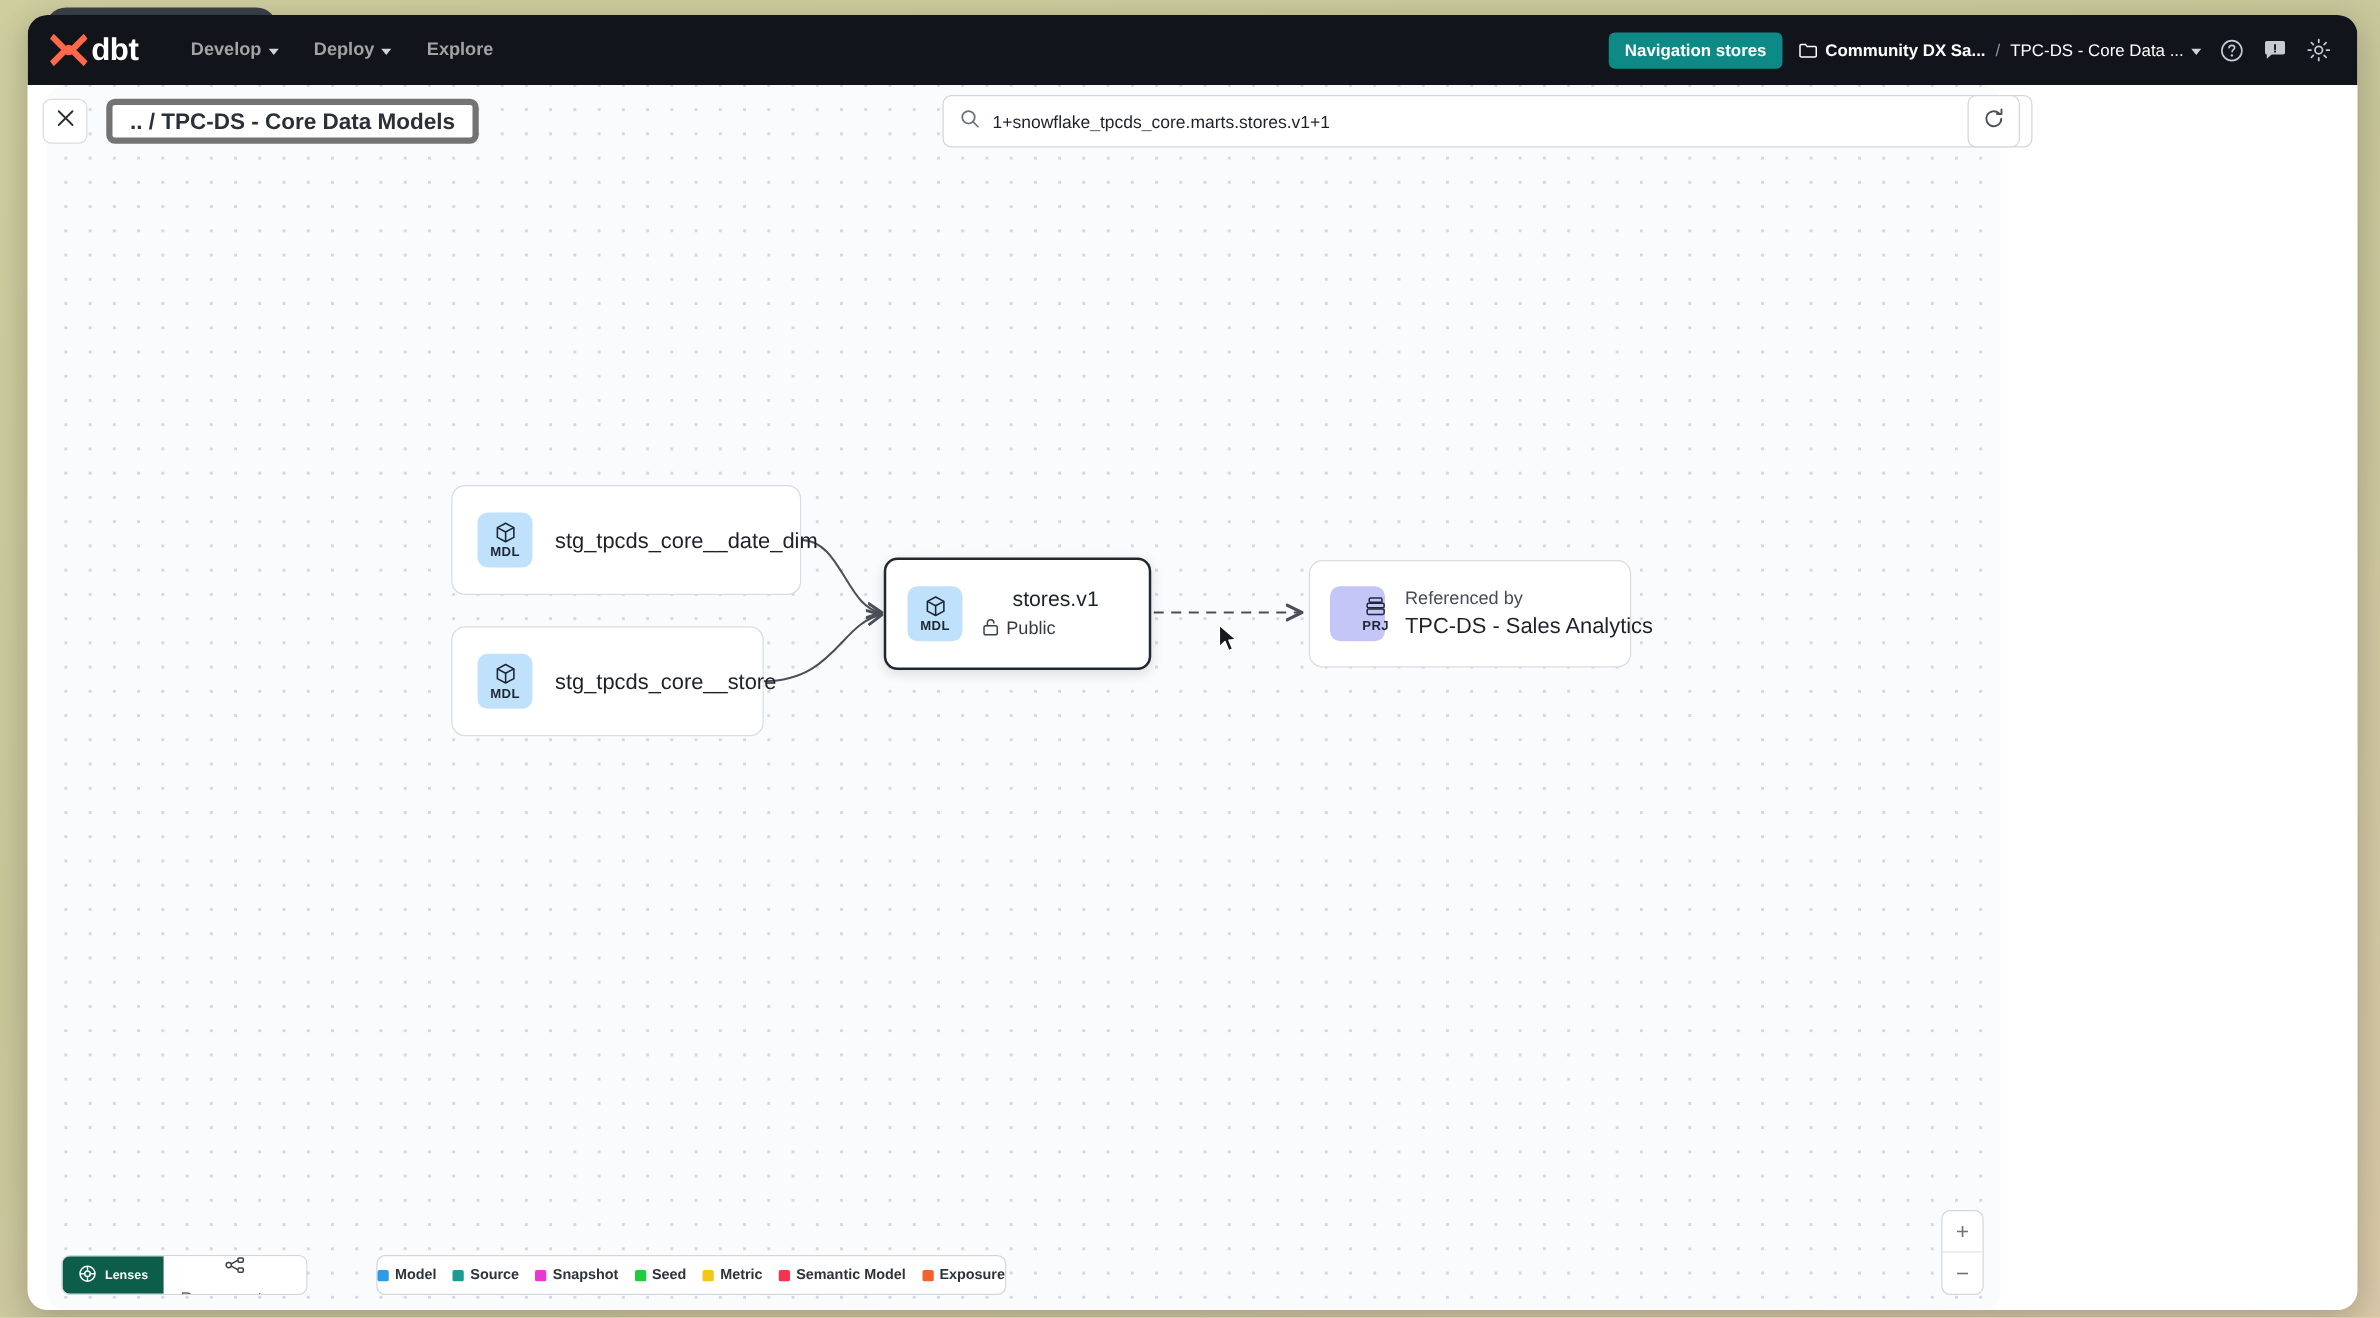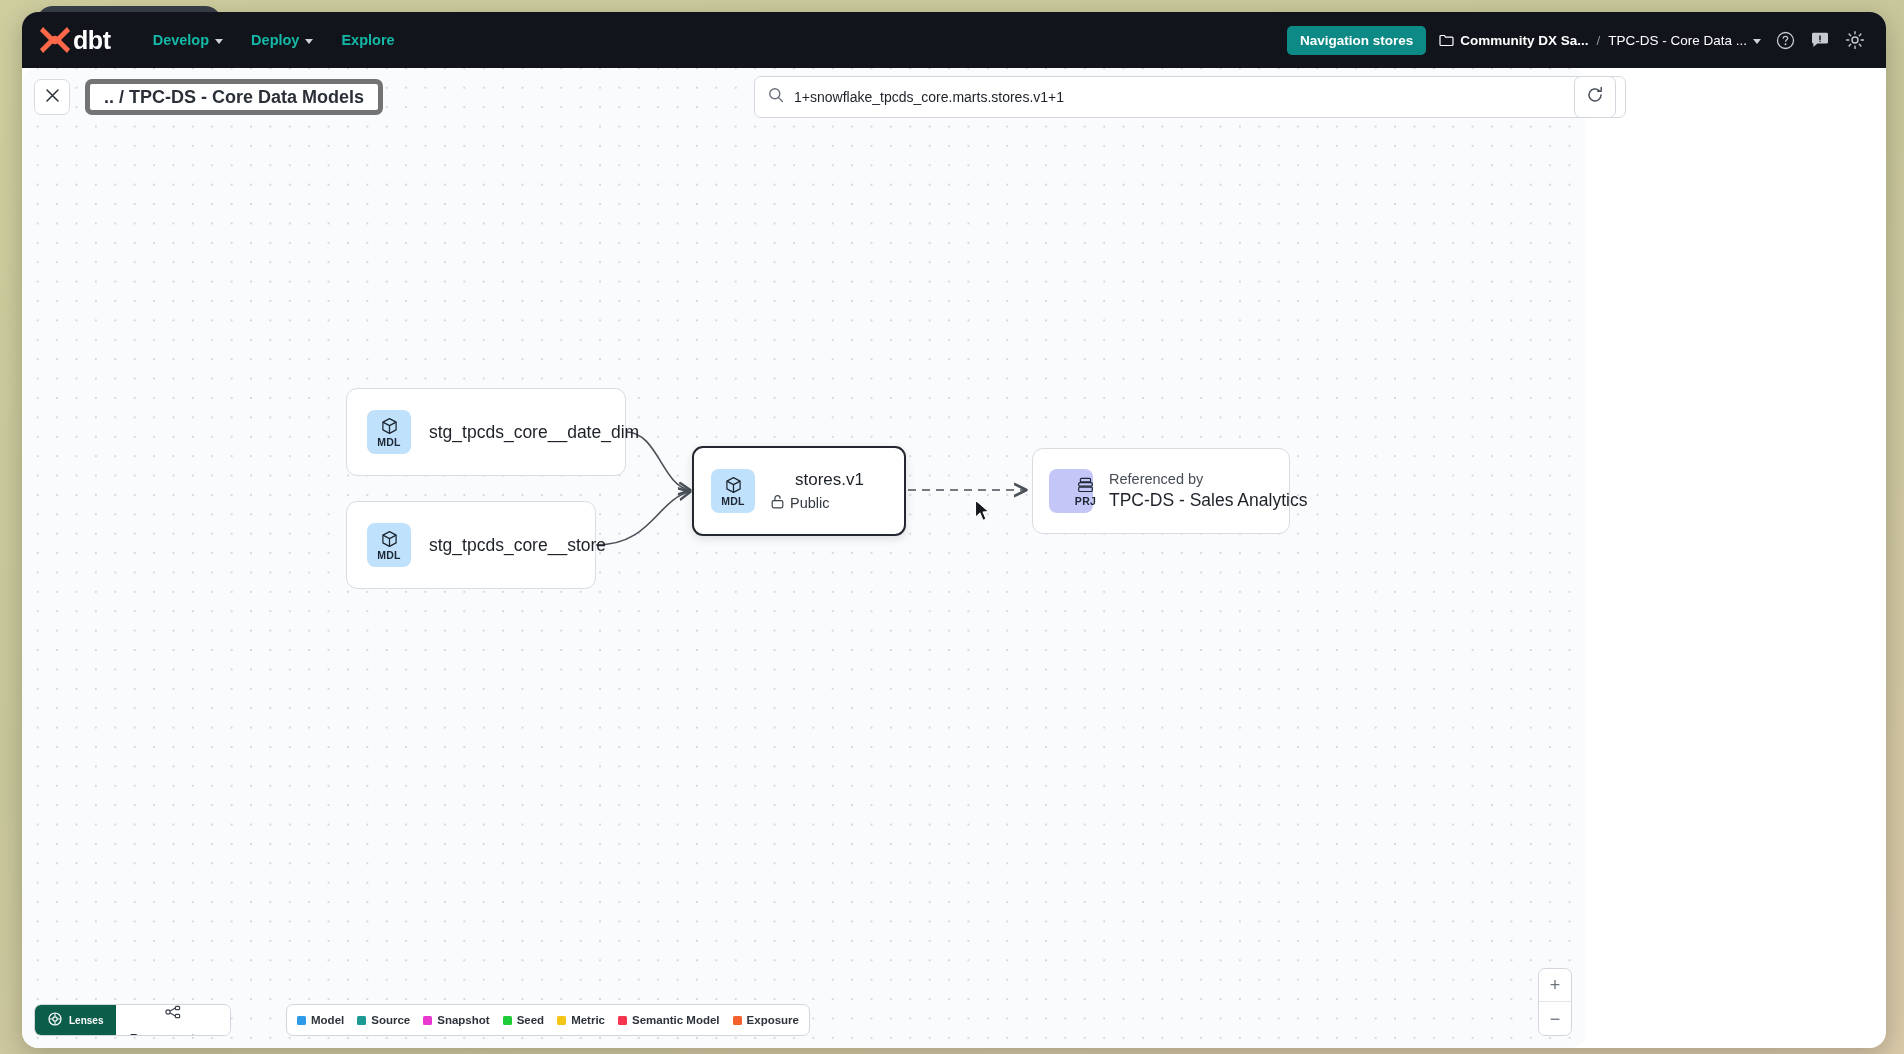--- a/index.html
+++ b/index.html
@@ -78,21 +78,21 @@
     color: #ffffff;
     font-size: 25px;
     font-weight: 700;
     letter-spacing: -.4px;
   }
   .nav-links { display: flex; align-items: center; gap: 4px; }
   .nav-link {
     display: flex;
     align-items: center;
     gap: 6px;
-    color: #14b8a6;
+    color: #a3a3a3;
     font-size: 14.5px;
     font-weight: 600;
     padding: 8px 12px;
     border-radius: 6px;
     cursor: pointer;
     white-space: nowrap;
   }
   .caret {
     width: 0; height: 0;
     border-left: 4.5px solid transparent;
@@ -199,21 +199,21 @@
     background: #ffffff;
     border: 1px solid #d3d7dd;
     border-radius: 7px;
     display: flex; align-items: center; justify-content: center;
     cursor: pointer;
   }
 
   
   #canvas {
     position: absolute;
-    left: 0; top: 56px;
+    left: 15px; top: 56px;
     width: 1564px;
     height: 980px;
     background-color: #fafbfc;
     background-image: radial-gradient(circle, #d5d9de 1.15px, transparent 1.3px);
     background-size: 19.4px 19.4px;
     background-position: 6px 10px;
     overflow: hidden;
     border-radius: 16px;
   }
 
@@ -313,21 +313,21 @@
   .legend {
     position: absolute;
     left: 264px; bottom: 12px;
     height: 32px;
     background: #ffffff;
     border: 1px solid #d3d7dd;
     border-radius: 7px;
     display: flex;
     align-items: center;
     gap: 13px;
-    padding: 0 10px;
+    padding: 0 0;
     z-index: 6;
   }
   .leg-item { display: flex; align-items: center; gap: 5px; white-space: nowrap; }
   .leg-sw { width: 9px; height: 9px; border-radius: 1.5px; flex: none; }
   .leg-label { font-size: 11.5px; font-weight: 600; color: #2d333b; }
 
   .zoom-ctrls {
     position: absolute;
     right: 14px; bottom: 12px;
     width: 34px;

